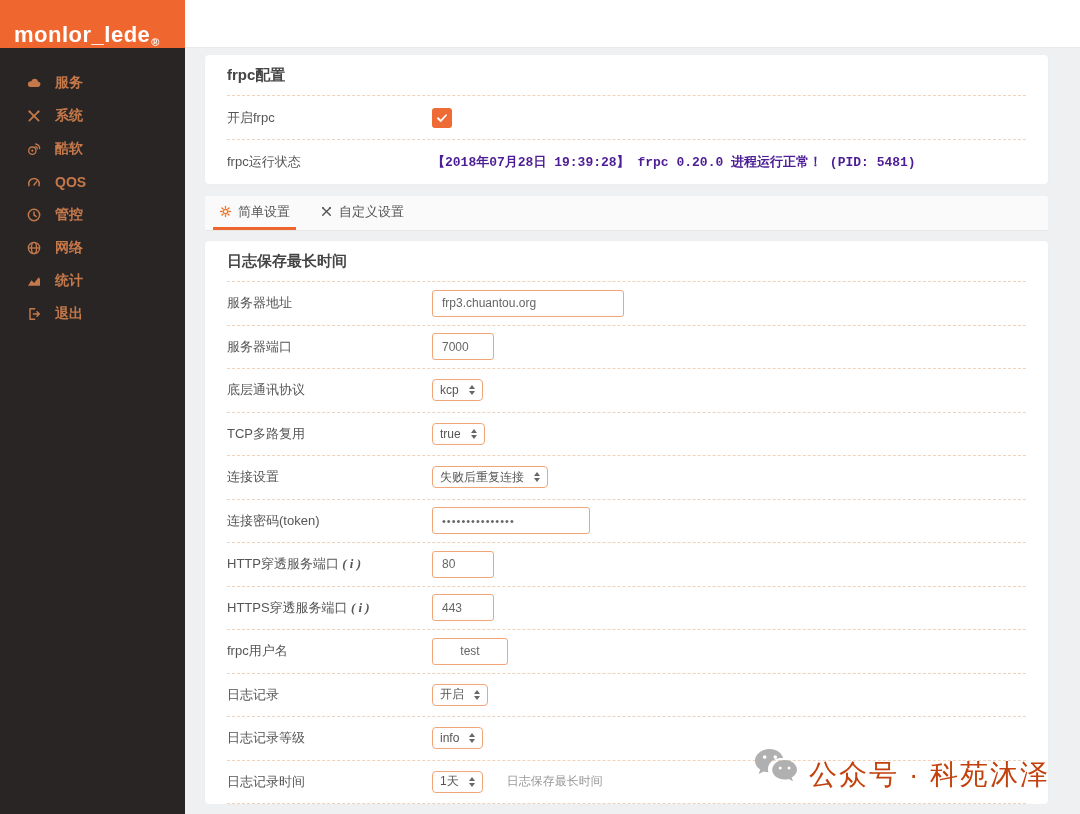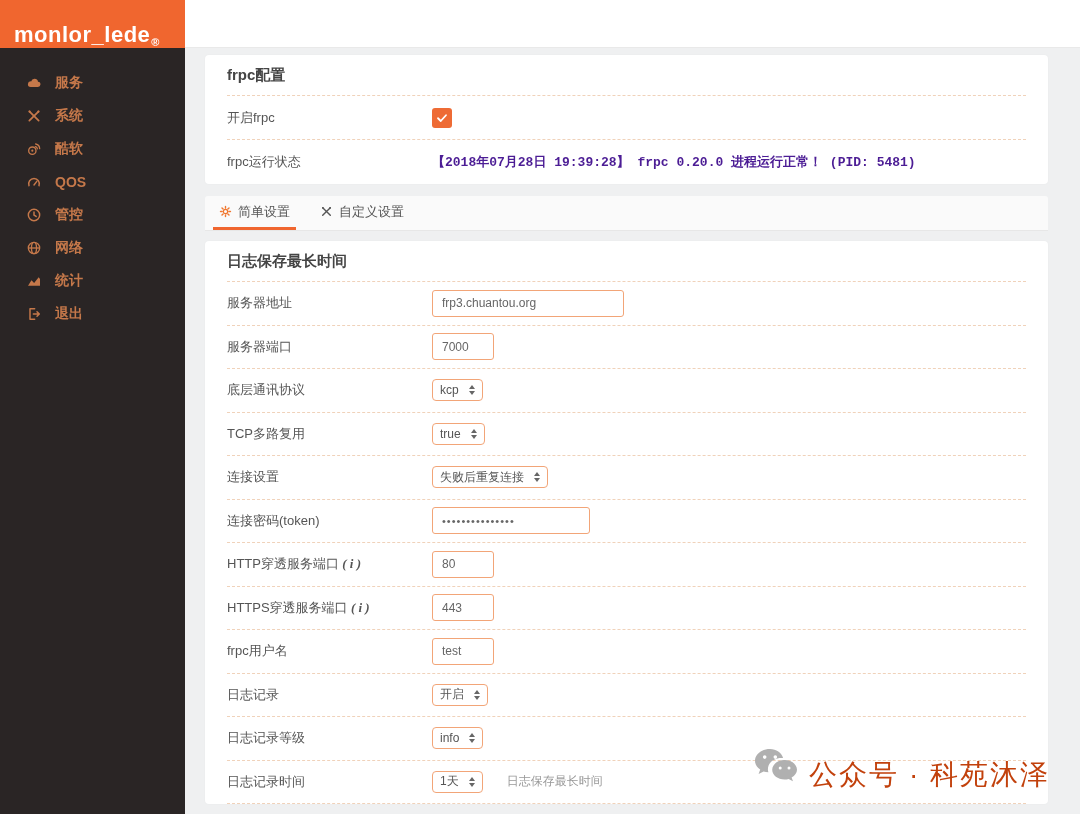--- a/index.html
+++ b/index.html
@@ -253,21 +253,21 @@
         <div class="row">
           <span class="row-label">HTTP穿透服务端口<span class="info"> ( i )</span></span>
           <input class="tfield" type="text" value="80" style="width: 62px;">
         </div>
         <div class="row">
           <span class="row-label">HTTPS穿透服务端口<span class="info"> ( i )</span></span>
           <input class="tfield" type="text" value="443" style="width: 62px;">
         </div>
         <div class="row">
           <span class="row-label">frpc用户名</span>
-          <input class="tfield" type="text" value="test" style="width: 62px;">
+          <input class="tfield" type="text" value="test" style="width: 76px; text-align: center;">
         </div>
         <div class="row">
           <span class="row-label">日志记录</span>
           <span class="select">
             <span>开启</span>
             <span class="stepper">
               <span class="up"></span>
               <span class="dn"></span>
             </span>
           </span>

